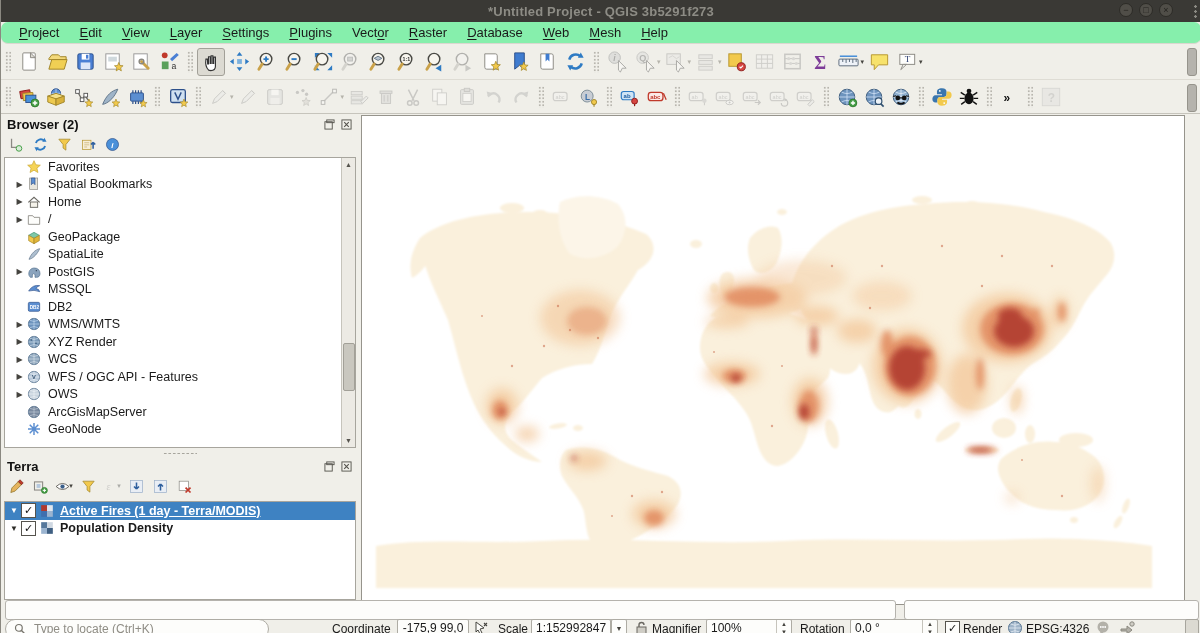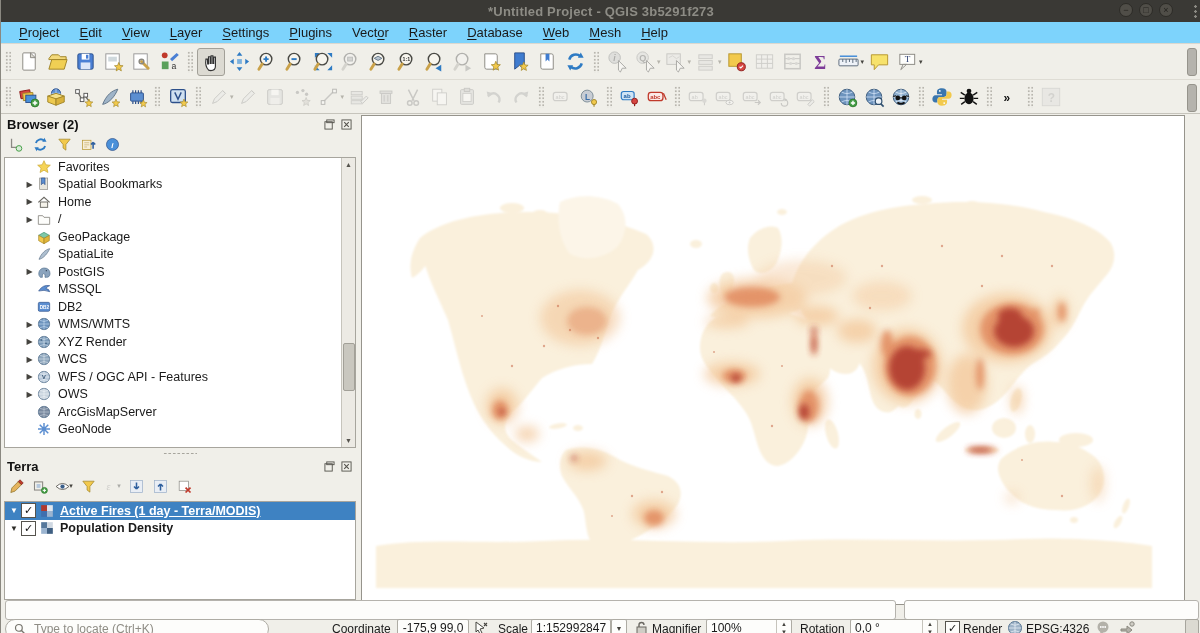--- a/index.html
+++ b/index.html
@@ -9,22 +9,22 @@
   
   .titlebar{position:absolute;left:0;top:0;width:1200px;height:22px;background:#3a3935;
             display:flex;align-items:center;justify-content:center;}
   .titlebar .title{font-size:13px;font-weight:bold;color:#8d8c85;letter-spacing:.2px;}
   .winbtns{position:absolute;right:28px;top:3px;display:flex;gap:6px;}
   .winbtn{width:14px;height:14px;border-radius:50%;background:#504e48;border:1px solid #2c2b27;
           color:#23221e;font-size:9px;line-height:13px;text-align:center;box-sizing:border-box;}
   .tb-dots{position:absolute;right:4px;top:4px;width:3px;height:14px;
            background-image:radial-gradient(#8d8c85 1px,transparent 1.2px);background-size:3px 5px;}
   
-  .menubar{position:absolute;left:0;top:22px;width:1200px;height:22px;background:#7dd3fc;
-           border-bottom:1px solid #dad8d0;display:flex;align-items:center;padding-left:8px;box-sizing:border-box;}
+  .menubar{position:absolute;left:0;top:22px;width:1200px;height:22px;background:#86efac;
+           border-bottom:1px solid #dad8d0;display:flex;align-items:center;padding-left:8px;box-sizing:border-box;border-radius:7px;}
   .menu-item{font-size:13px;padding:1px 10px;color:#1a1a1a;}
   .menu-item u{text-underline-offset:2px;}
   
   .tbrow{position:absolute;left:0;width:1200px;display:flex;align-items:center;background:#f0efe9;box-sizing:border-box;}
   #toolbar1{top:44px;height:36px;border-bottom:1px solid #dedcd4;}
   #toolbar2{top:80px;height:34px;border-bottom:1px solid #c6c4bc;}
   .grip{width:6px;height:22px;margin:0 4px;flex:0 0 auto;
         background-image:radial-gradient(#b8b6ae 1px,transparent 1.3px);background-size:3.5px 3.5px;}
   .tbtn{width:28px;height:28px;display:flex;align-items:center;justify-content:center;flex:0 0 auto;position:relative;border:1px solid transparent;box-sizing:border-box;}
   .tbtn svg{width:23px;height:23px;display:block;}
@@ -41,21 +41,21 @@
   .dock{position:absolute;left:0;width:358px;background:#f0efe9;box-sizing:border-box;}
   .dock-header{display:flex;align-items:center;height:18px;padding:0 6px;}
   .dock-title{font-size:13px;font-weight:bold;color:#111;flex:1;}
   .dock-btn{width:13px;height:13px;margin-left:4px;display:flex;align-items:center;justify-content:center;}
   .dock-btn svg{width:11px;height:11px;}
   .dock-toolbar{display:flex;align-items:center;height:22px;padding:0 4px;gap:2px;}
   .dbtn{width:22px;height:20px;display:flex;align-items:center;justify-content:center;}
   .dbtn svg{width:17px;height:17px;}
   .dbtn.disabled{filter:grayscale(.95) opacity(.4);}
   .tree{position:absolute;left:3px;right:3px;background:#fff;border:1px solid #a7a59d;overflow:hidden;}
-  .tree-row{display:flex;align-items:center;height:17.5px;font-size:12.5px;padding-left:18px;}
+  .tree-row{display:flex;align-items:center;height:17.5px;font-size:12.5px;padding-left:8px;}
   .tw-arrow{width:13px;font-size:8px;color:#45443f;text-align:center;flex:0 0 auto;}
   .tw-icon{width:17px;height:16px;margin-right:5px;flex:0 0 auto;}
   .tw-icon svg{width:16px;height:16px;}
   .tscroll{position:absolute;right:0;top:0;bottom:0;width:13px;background:#eceae4;border-left:1px solid #c6c4bc;}
   .tscroll .sarr{position:absolute;left:0;width:13px;height:13px;font-size:7px;color:#55534d;text-align:center;line-height:13px;}
   .tscroll .thumb{position:absolute;left:1px;width:10px;height:46px;background:#c9c7bf;border:1px solid #a2a098;border-radius:2px;}
   .splitter{position:absolute;left:0;width:358px;height:8px;display:flex;align-items:center;justify-content:center;}
   .splitter .sdots{width:34px;height:3px;background-image:radial-gradient(#a7a59d 1px,transparent 1.2px);background-size:4.5px 3px;}
   
   .layer-row{display:flex;align-items:center;height:17.5px;font-size:12.5px;font-weight:bold;padding-left:2px;}

